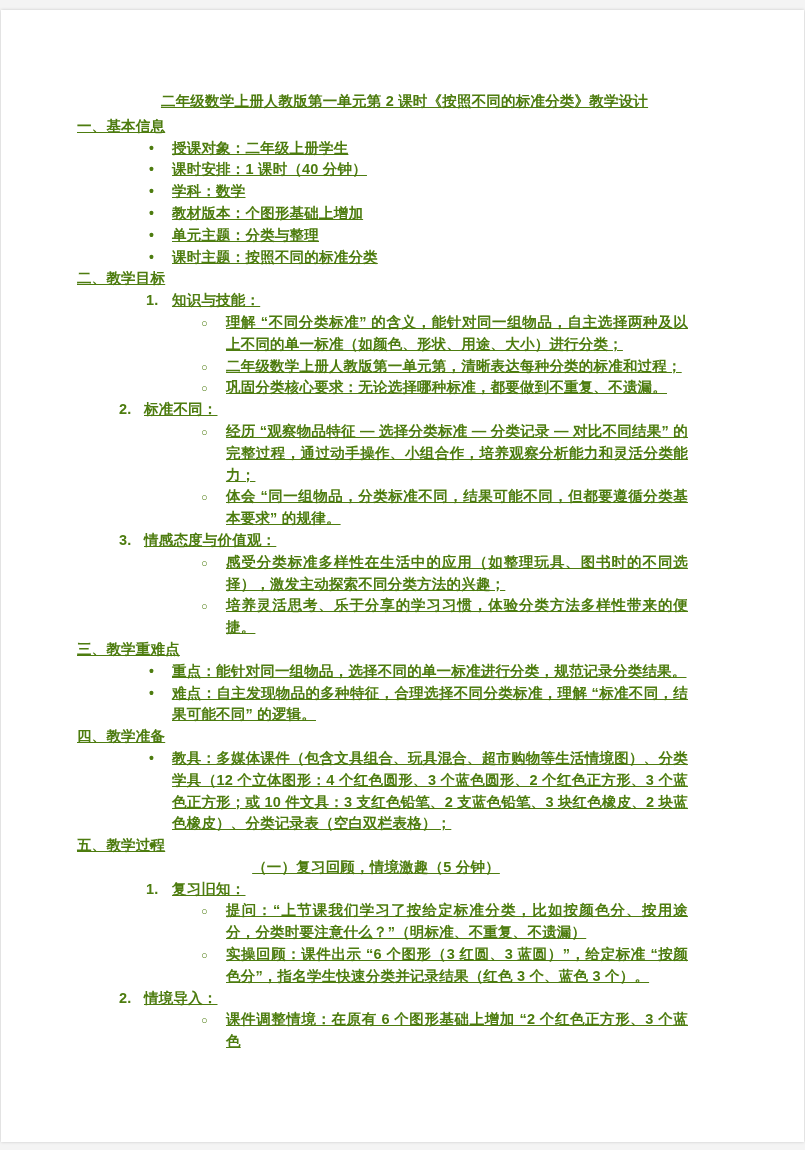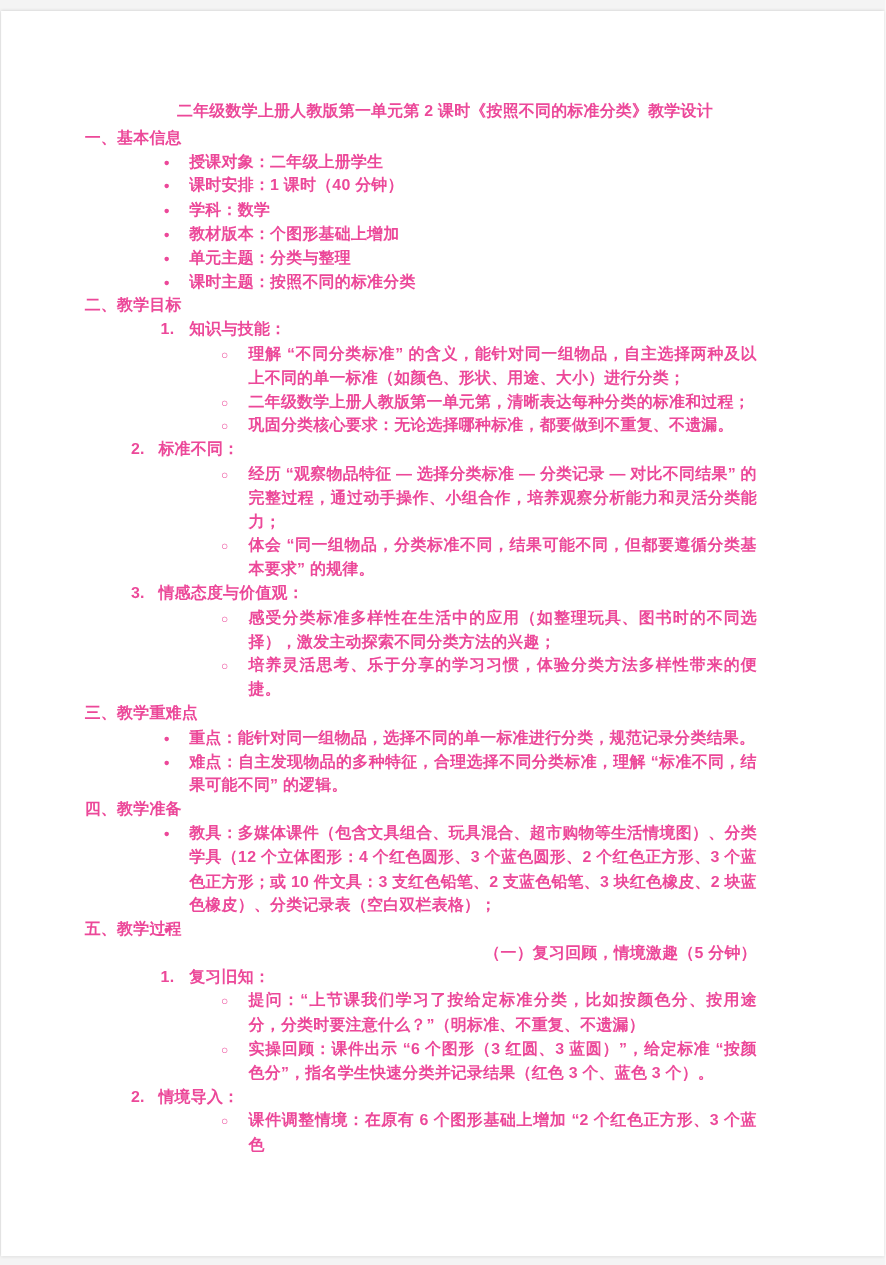--- a/index.html
+++ b/index.html
@@ -26,40 +26,41 @@
     background: #ffffff;
     box-shadow: 0 0 3px rgba(0,0,0,0.18);
     box-sizing: border-box;
     padding-top: 81px;
     overflow: hidden;
   }
   .doc {
     font-size: 14.5px;
     line-height: 21.8px;
     font-weight: 600;
-    color: #ec4899;
+    color: #4d7c0f;
     letter-spacing: 0.2px;
+    text-decoration: underline;
   }
   .block {
     position: relative;
     margin-right: 116px;
     text-align: justify;
   }
   .block .marker {
     position: absolute;
     left: 0;
     top: 0;
   }
   .title {
     text-align: center;
     margin-left: 120px;
     margin-bottom: 3px;
   }
   .heading    { margin-left: 76px; text-align: left; }
-  .subheading { margin-left: 63px; text-align: right; }
+  .subheading { margin-left: 63px; text-align: center; }
   .num1   { margin-left: 145px; padding-left: 26px; }
   .num2   { margin-left: 118px; padding-left: 25px; }
   .bullet { margin-left: 148px; padding-left: 23px; }
   .circle { margin-left: 200px; padding-left: 25px; }
   .bullet .marker { font-size: 14px; }
   .circle .marker { font-size: 11px; top: 1px; }
 </style>
 </head>
 <body>
 

